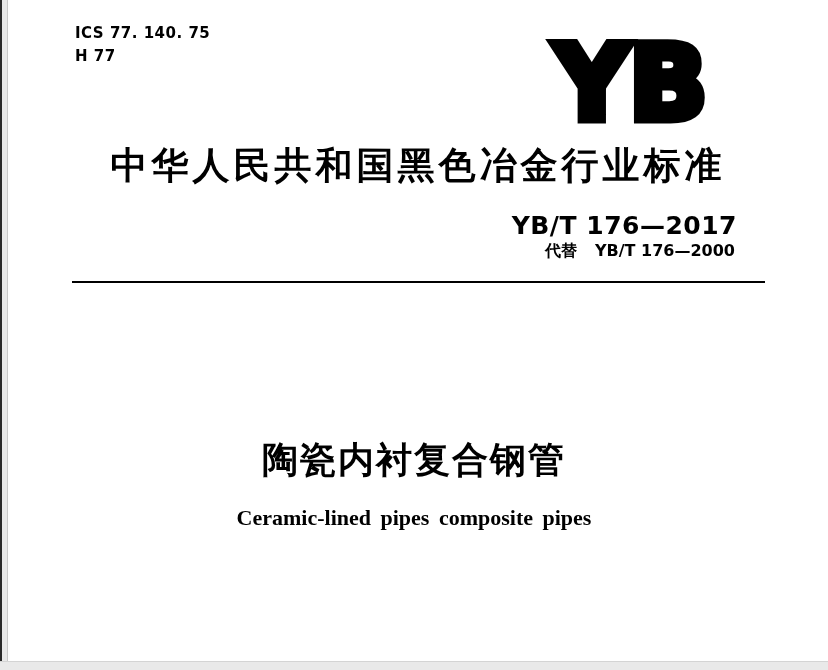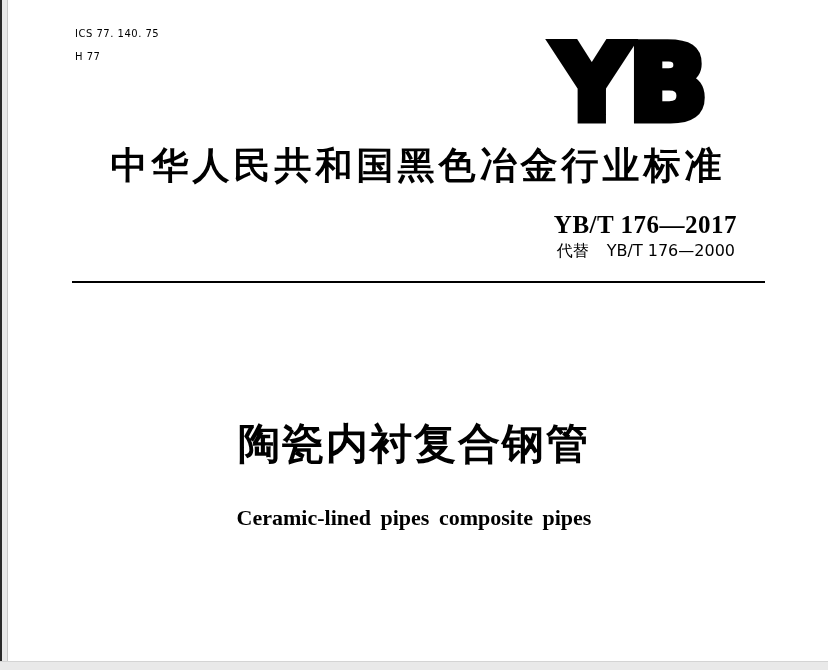--- a/index.html
+++ b/index.html
@@ -33,22 +33,22 @@
   .edge-bottom-gray {
     position: absolute;
     left: 0; bottom: 0;
     width: 828px; height: 8px;
     background: #e9e9e9;
     border-top: 1px solid #d4d4d4;
   }
   .ics-block {
     position: absolute;
     left: 75px; top: 22px;
-    font-size: 10px;
-    font-weight: normal;
+    font-size: 15px;
+    font-weight: bold;
     line-height: 23px;
     letter-spacing: 0.5px;
     white-space: nowrap;
   }
   .yb-logo {
     position: absolute;
     left: 545px; top: 35px;
     width: 172px; height: 88px;
     overflow: visible;
   }
@@ -72,45 +72,44 @@
     white-space: nowrap;
     text-align: center;
   }
   .standard-number {
     position: absolute;
     top: 211px; right: 91px;
     font-size: 25px;
     font-weight: bold;
     letter-spacing: 0.5px;
     white-space: nowrap;
-    font-family: Liberation Serif, serif;
   }
   .replaces-line {
     position: absolute;
     top: 241px; right: 93px;
     font-size: 16px;
-    font-weight: normal;
+    font-weight: bold;
     white-space: nowrap;
   }
   .replaces-line .replaces-label {
     margin-right: 18px;
   }
   .header-divider {
     position: absolute;
     left: 72px; top: 281px;
     width: 693px; height: 2px;
     background: #000000;
   }
   .doc-title-zh {
     position: absolute;
-    left: 0; top: 416px;
+    left: 0; top: 436px;
     width: 828px;
     margin: 0;
     text-align: center;
-    font-size: 42px;
+    font-size: 36px;
     font-weight: bold;
     letter-spacing: 2px;
     white-space: nowrap;
   }
   .doc-title-en {
     position: absolute;
     left: 0; top: 505px;
     width: 828px;
     margin: 0;
     text-align: center;

